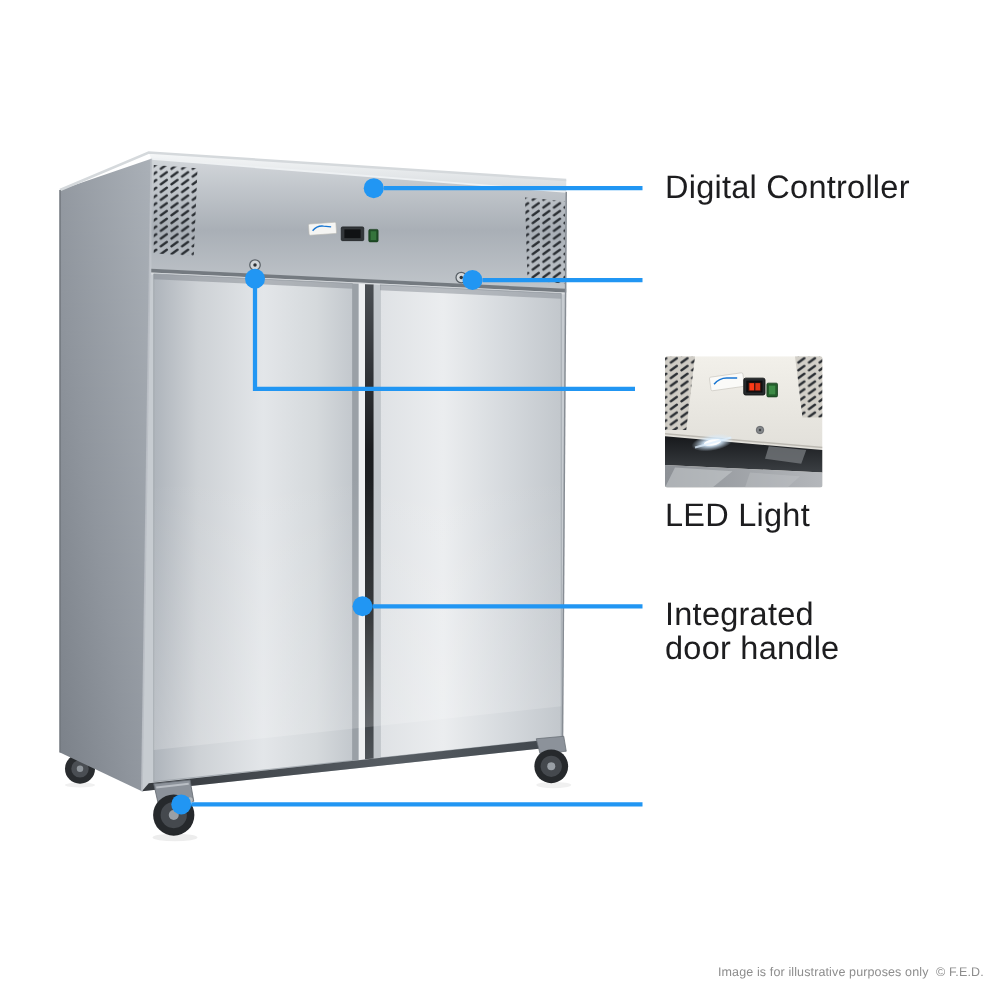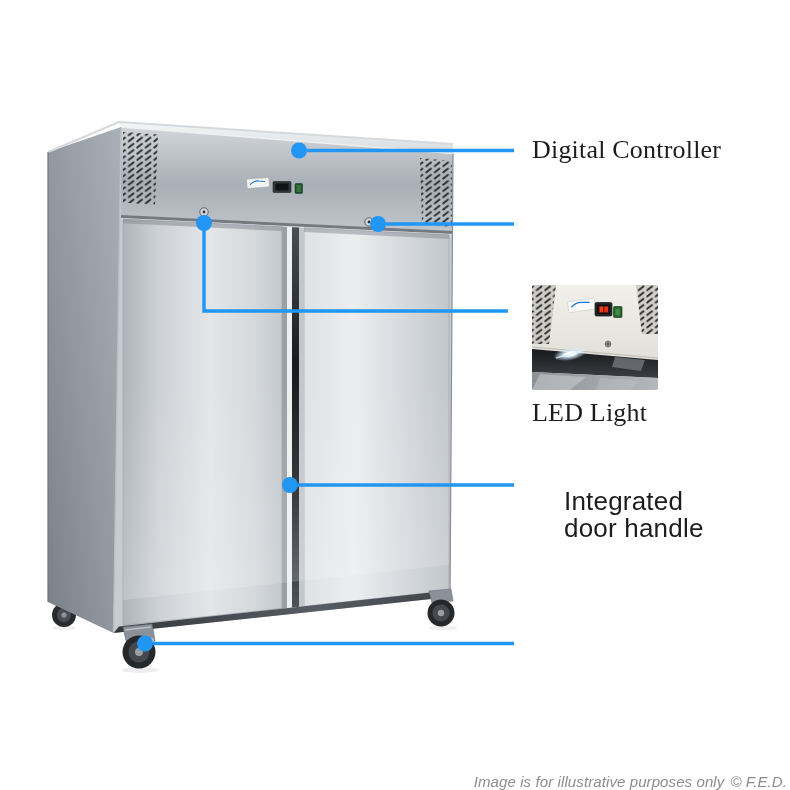--- a/index.html
+++ b/index.html
@@ -11,27 +11,27 @@
   .stage{
     position:relative;width:790px;height:790px;background:#ffffff;
     font-family:"Liberation Sans","DejaVu Sans",sans-serif;overflow:hidden;
   }
   .stage svg{position:absolute;left:0;top:0;}
   .callout-label{
     position:absolute;
     font-size:26px;line-height:27px;letter-spacing:.2px;
     color:var(--label-text);
   }
-  .nowrap{white-space:nowrap;font-family:Liberation Serif, serif;}
+  .nowrap{white-space:nowrap;}
   .wrap2{width:165px;}
   .callout-stroke{stroke:var(--accent-blue);stroke-width:3.4;fill:none;}
   .callout-dot{fill:var(--accent-blue);}
   .footer{
     position:absolute;right:3px;top:773px;
-    font-size:15px;color:var(--footer-text);letter-spacing:.1px;font-style:italic;
+    font-size:10px;color:var(--footer-text);letter-spacing:.1px;
   }
   .footer .cp{margin-left:6px;}
 </style>
 </head>
 <body>
 
 <div class="stage">
 
   <svg width="790" height="790" viewBox="0 0 790 790">
     <defs>
@@ -245,19 +245,19 @@
       <line class="callout-stroke" x1="153" y1="643.5" x2="514" y2="643.5"></line>
       <circle class="callout-dot" cx="145" cy="643.5" r="8"></circle>
     </g>
   </svg>
 
   <div class="callout-label nowrap" style="left:532px;top:136px;">Digital Controller</div>
 
 
   <div class="callout-label nowrap" style="left:532px;top:399px;">LED Light</div>
 
-  <div class="callout-label wrap2" style="left:532px;top:488px;margin-left:32px;">Integrated door handle</div>
+  <div class="callout-label wrap2" style="left:532px;top:478px;">Integrated door handle</div>
 
 
   <div class="footer">
     <span>Image is for illustrative purposes only</span><span class="cp">© F.E.D.</span>
   </div>
 </div>
 
 </body></html>

